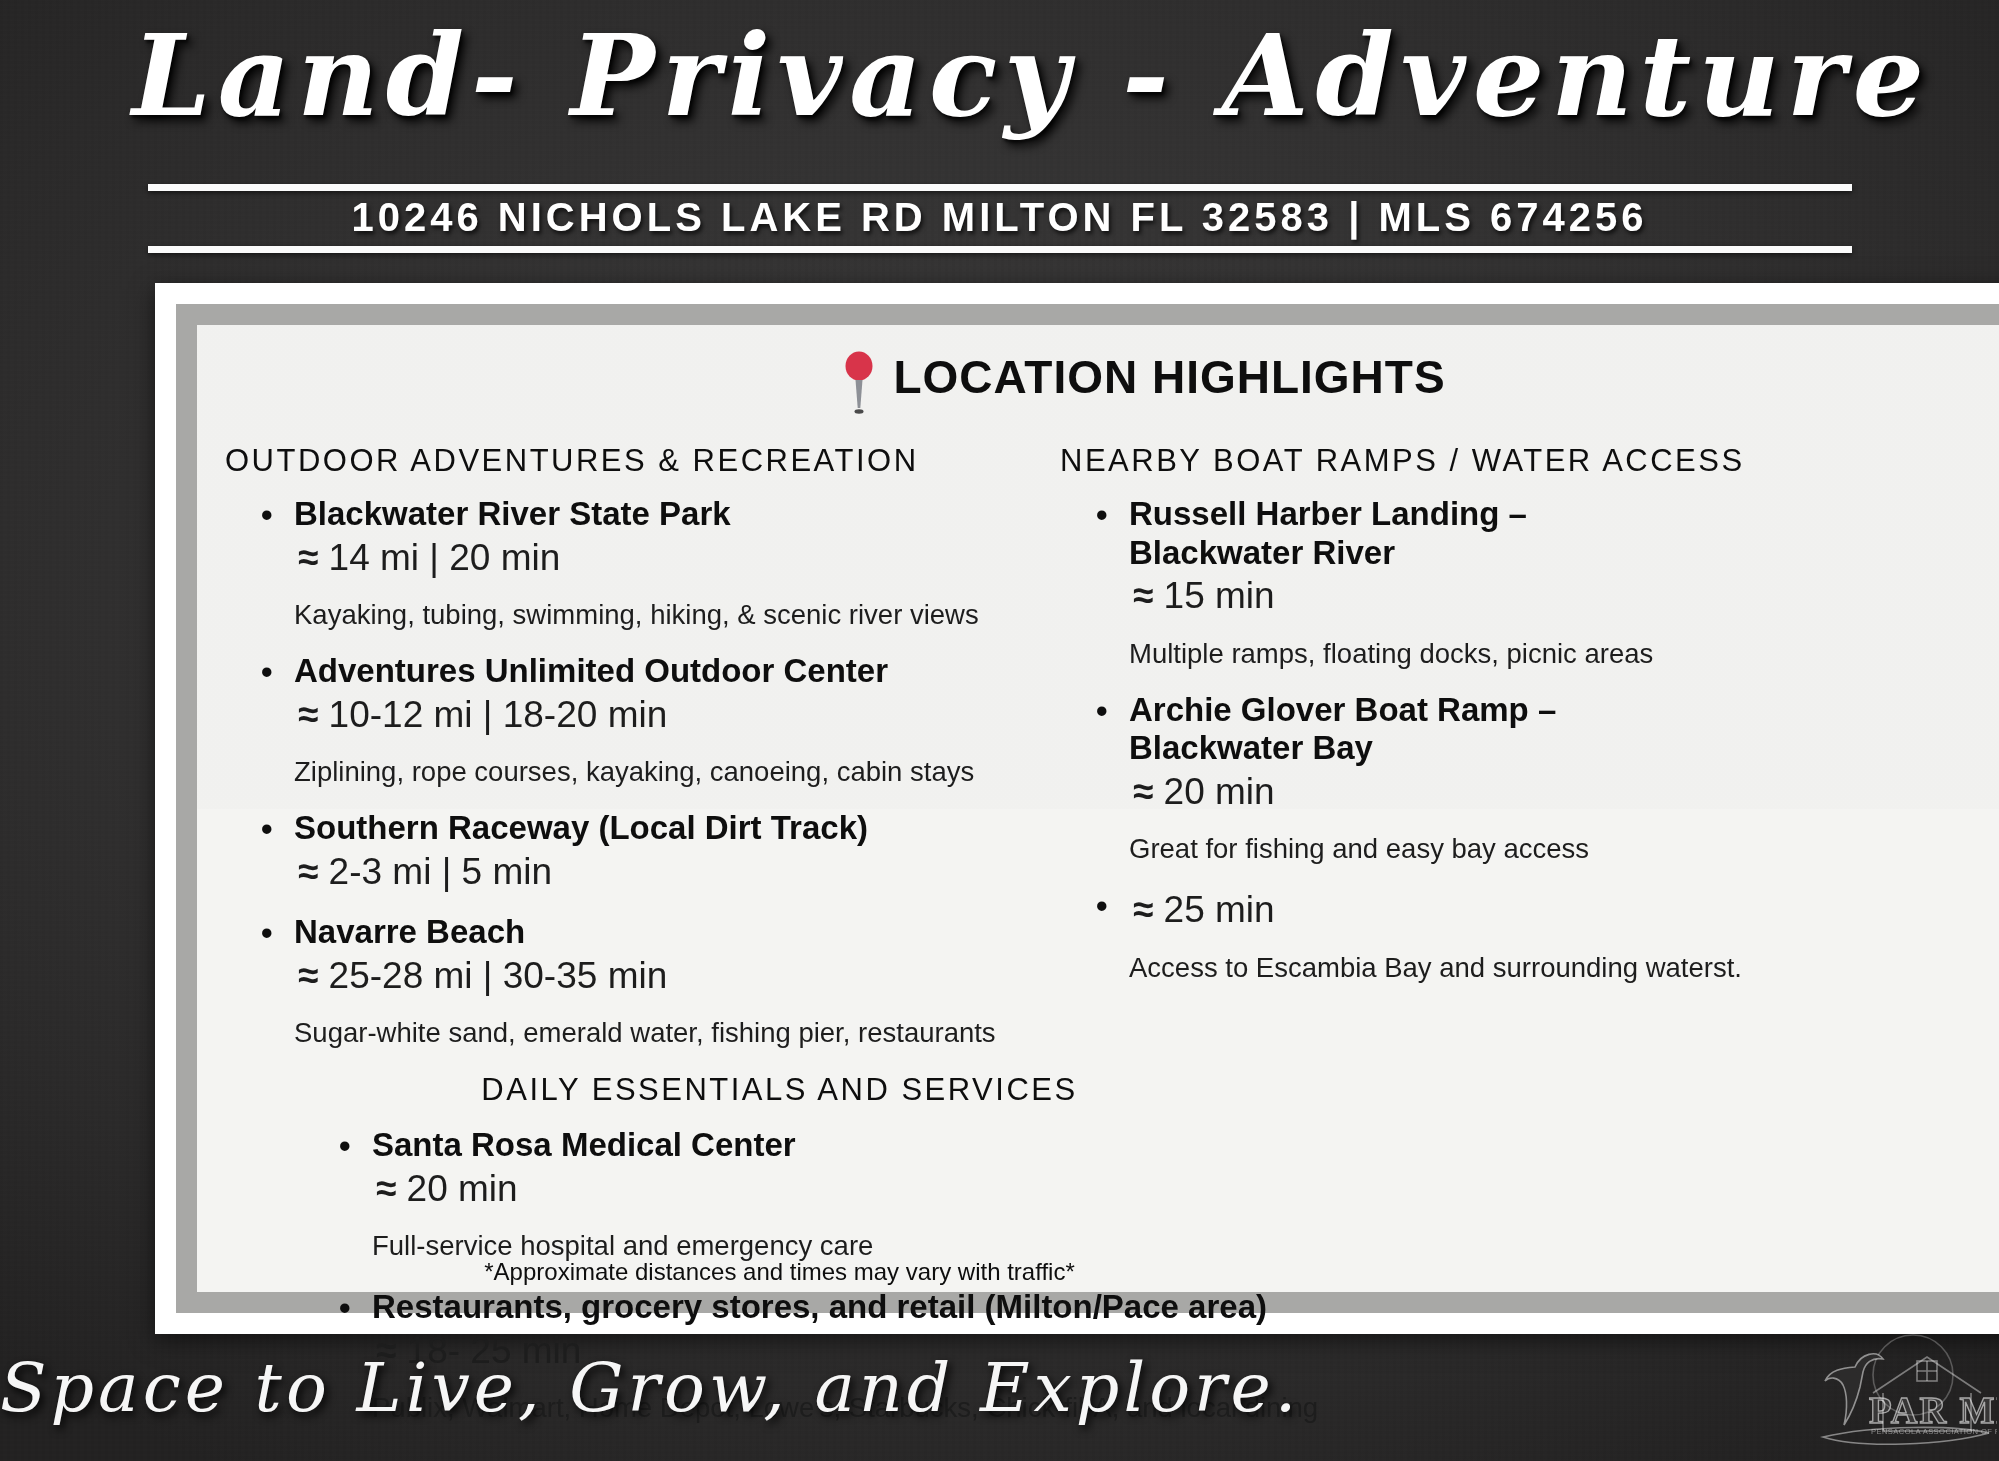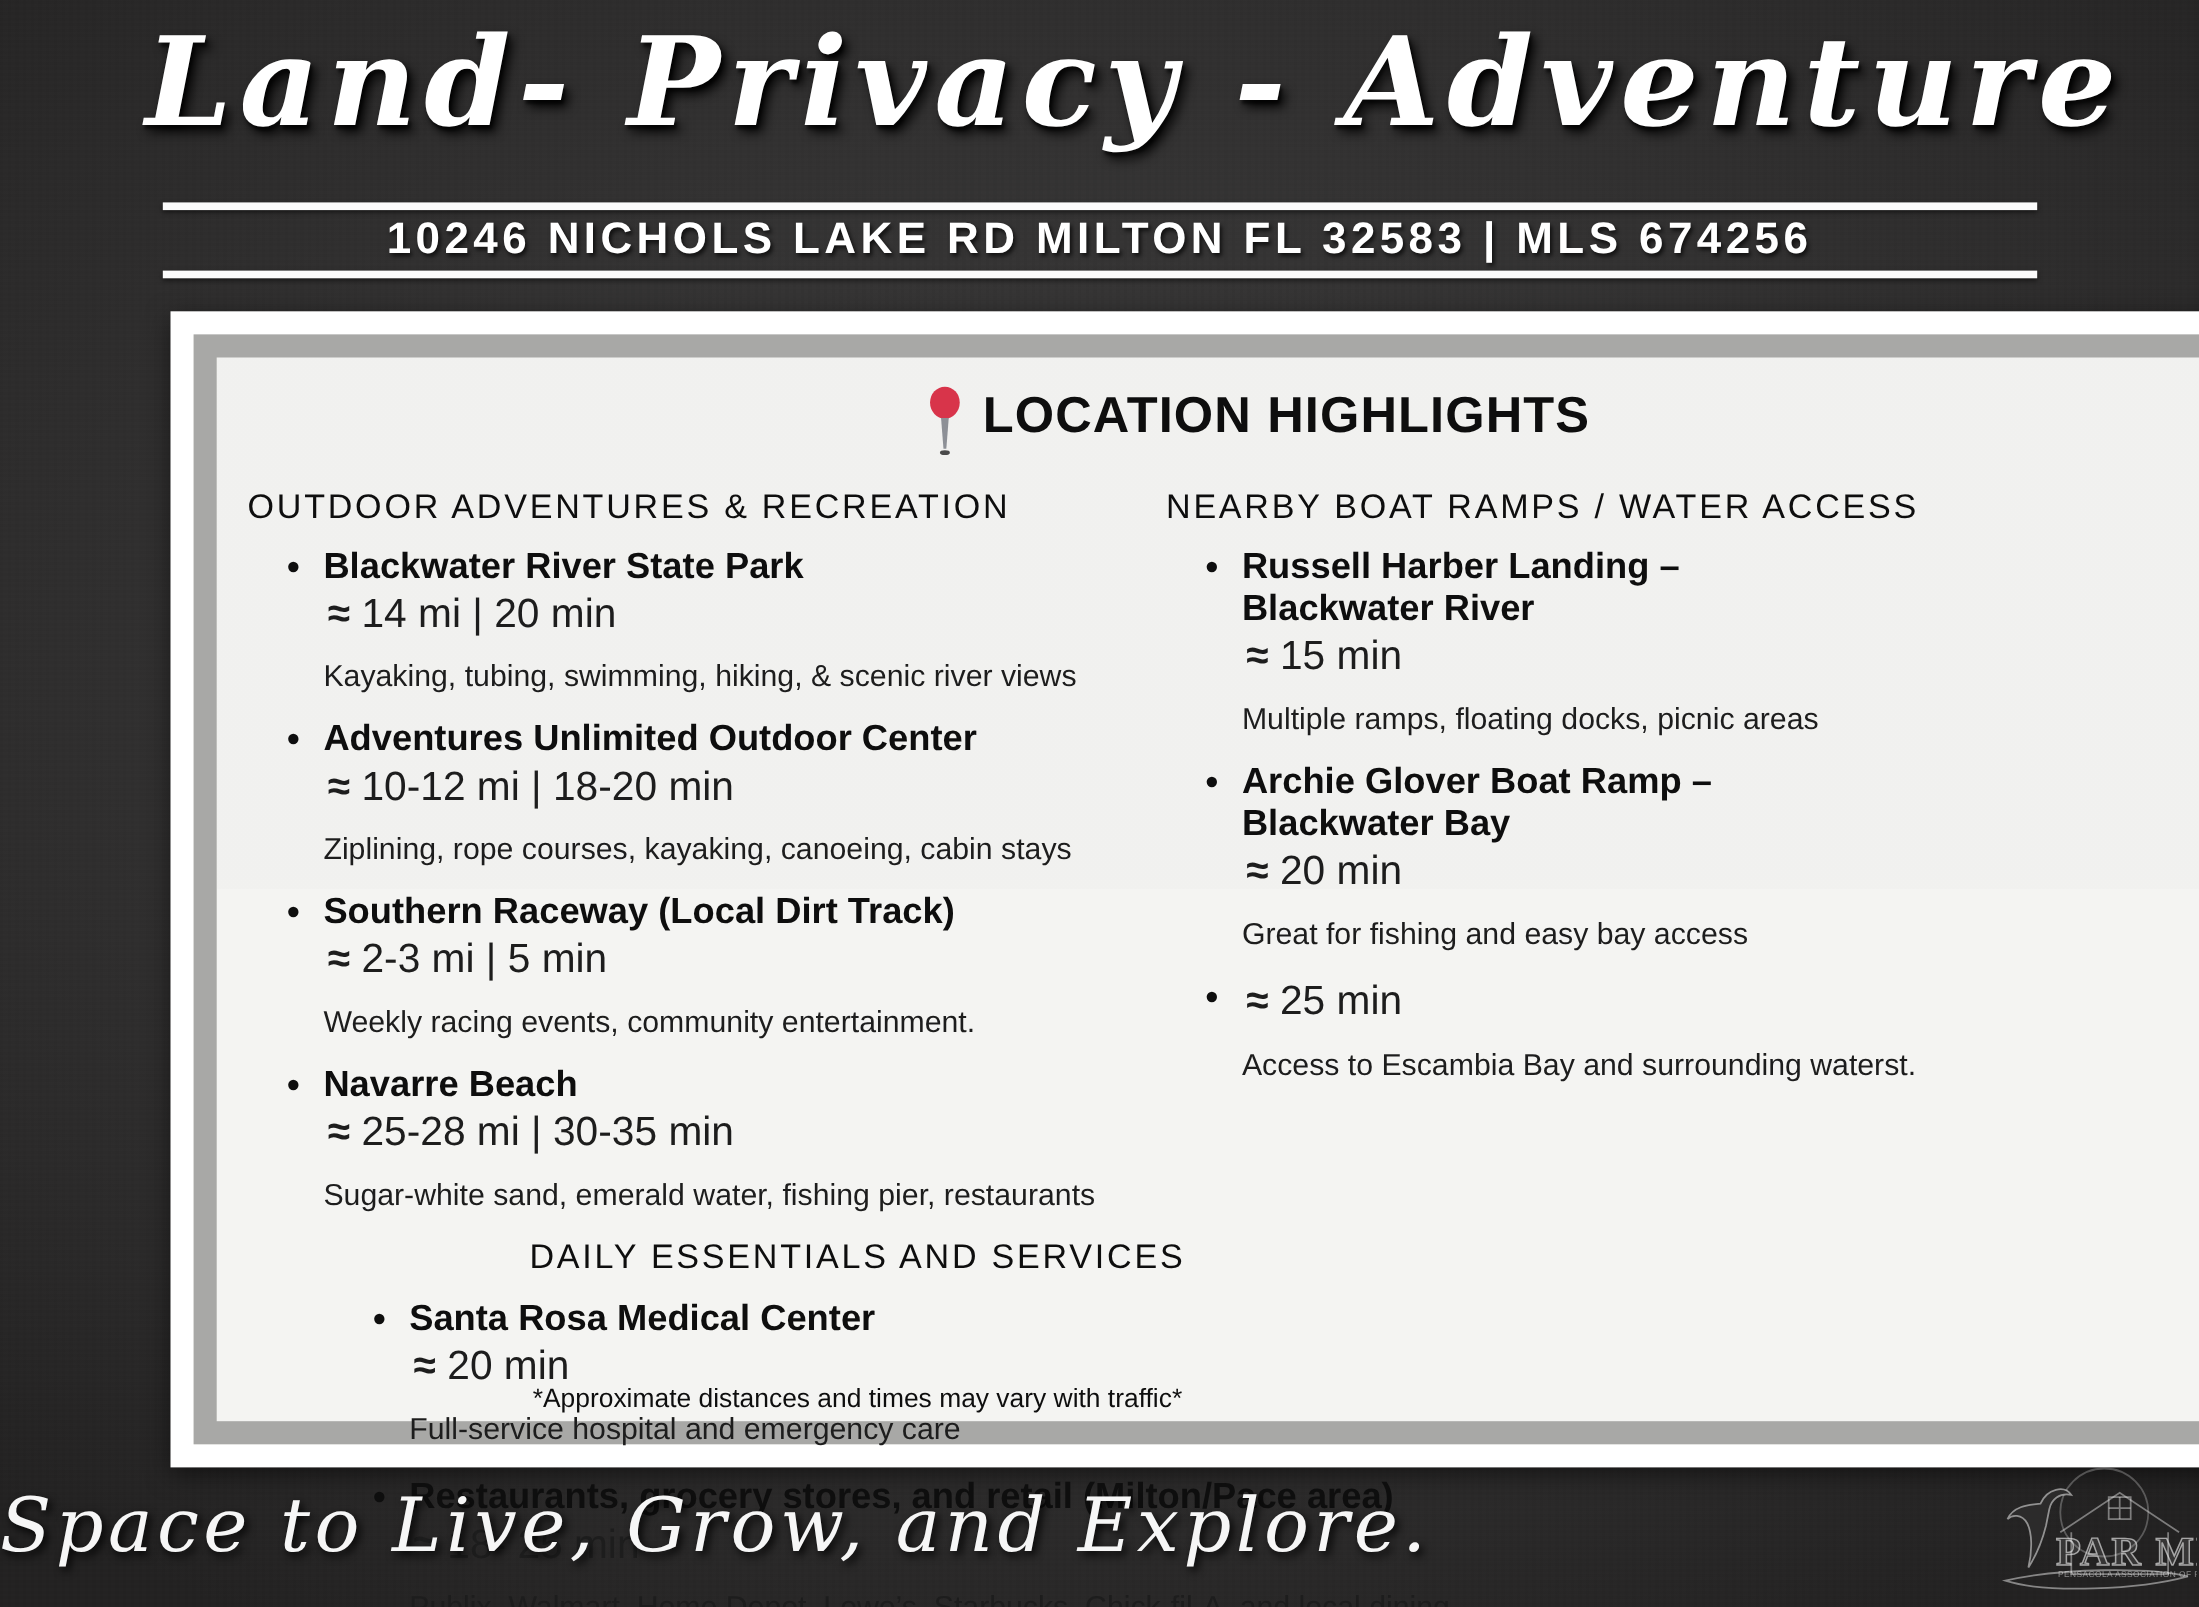--- a/index.html
+++ b/index.html
@@ -137,21 +137,20 @@
                 <div class="item-distance">≈ 10-12 mi | 18-20 min</div>
                 <div class="item-desc">Ziplining, rope courses, kayaking, canoeing, cabin stays</div>
               </div>
             </div>
 
             <div class="item">
               <span class="bullet"></span>
               <div class="item-body">
                 <div class="item-name">Southern Raceway (Local Dirt Track)</div>
                 <div class="item-distance">≈ 2-3 mi | 5 min</div>
-                <div class="item-desc">Weekly racing events, community entertainment.</div>
               </div>
             </div>
 
             <div class="item">
               <span class="bullet"></span>
               <div class="item-body">
                 <div class="item-name">Navarre Beach</div>
                 <div class="item-distance">≈ 25-28 mi | 30-35 min</div>
                 <div class="item-desc">Sugar-white sand, emerald water, fishing pier, restaurants</div>
               </div>

